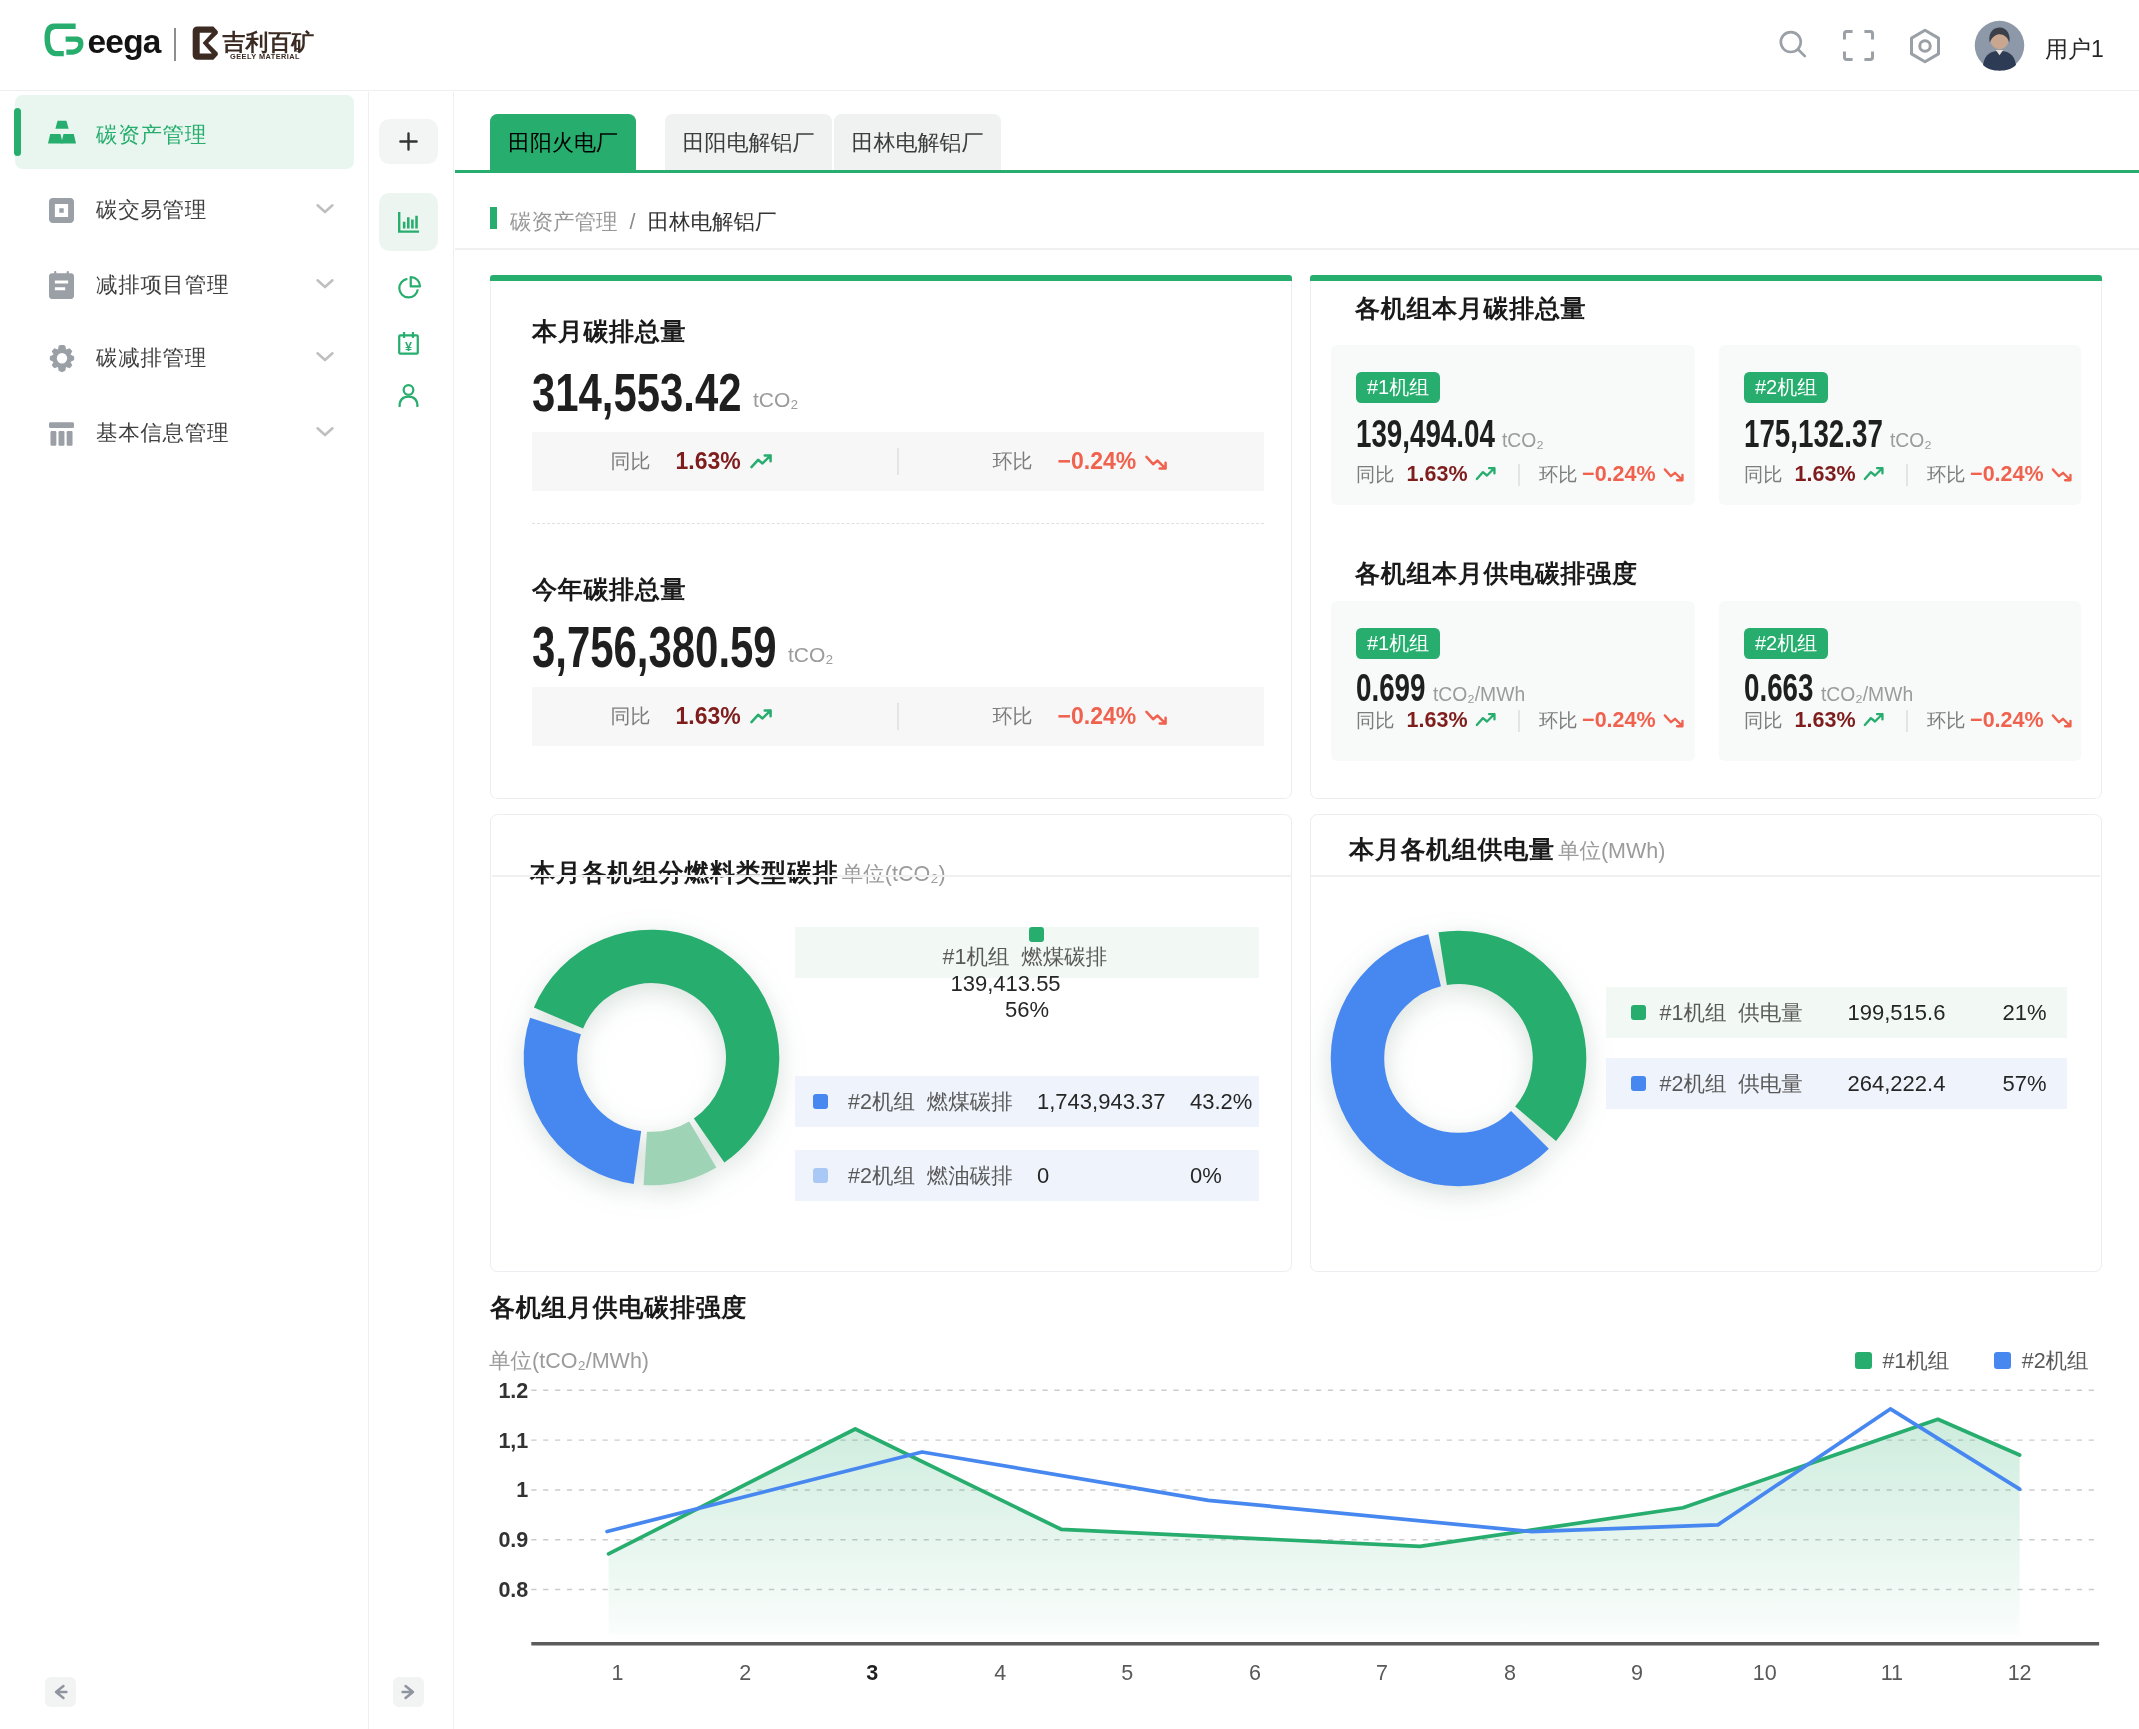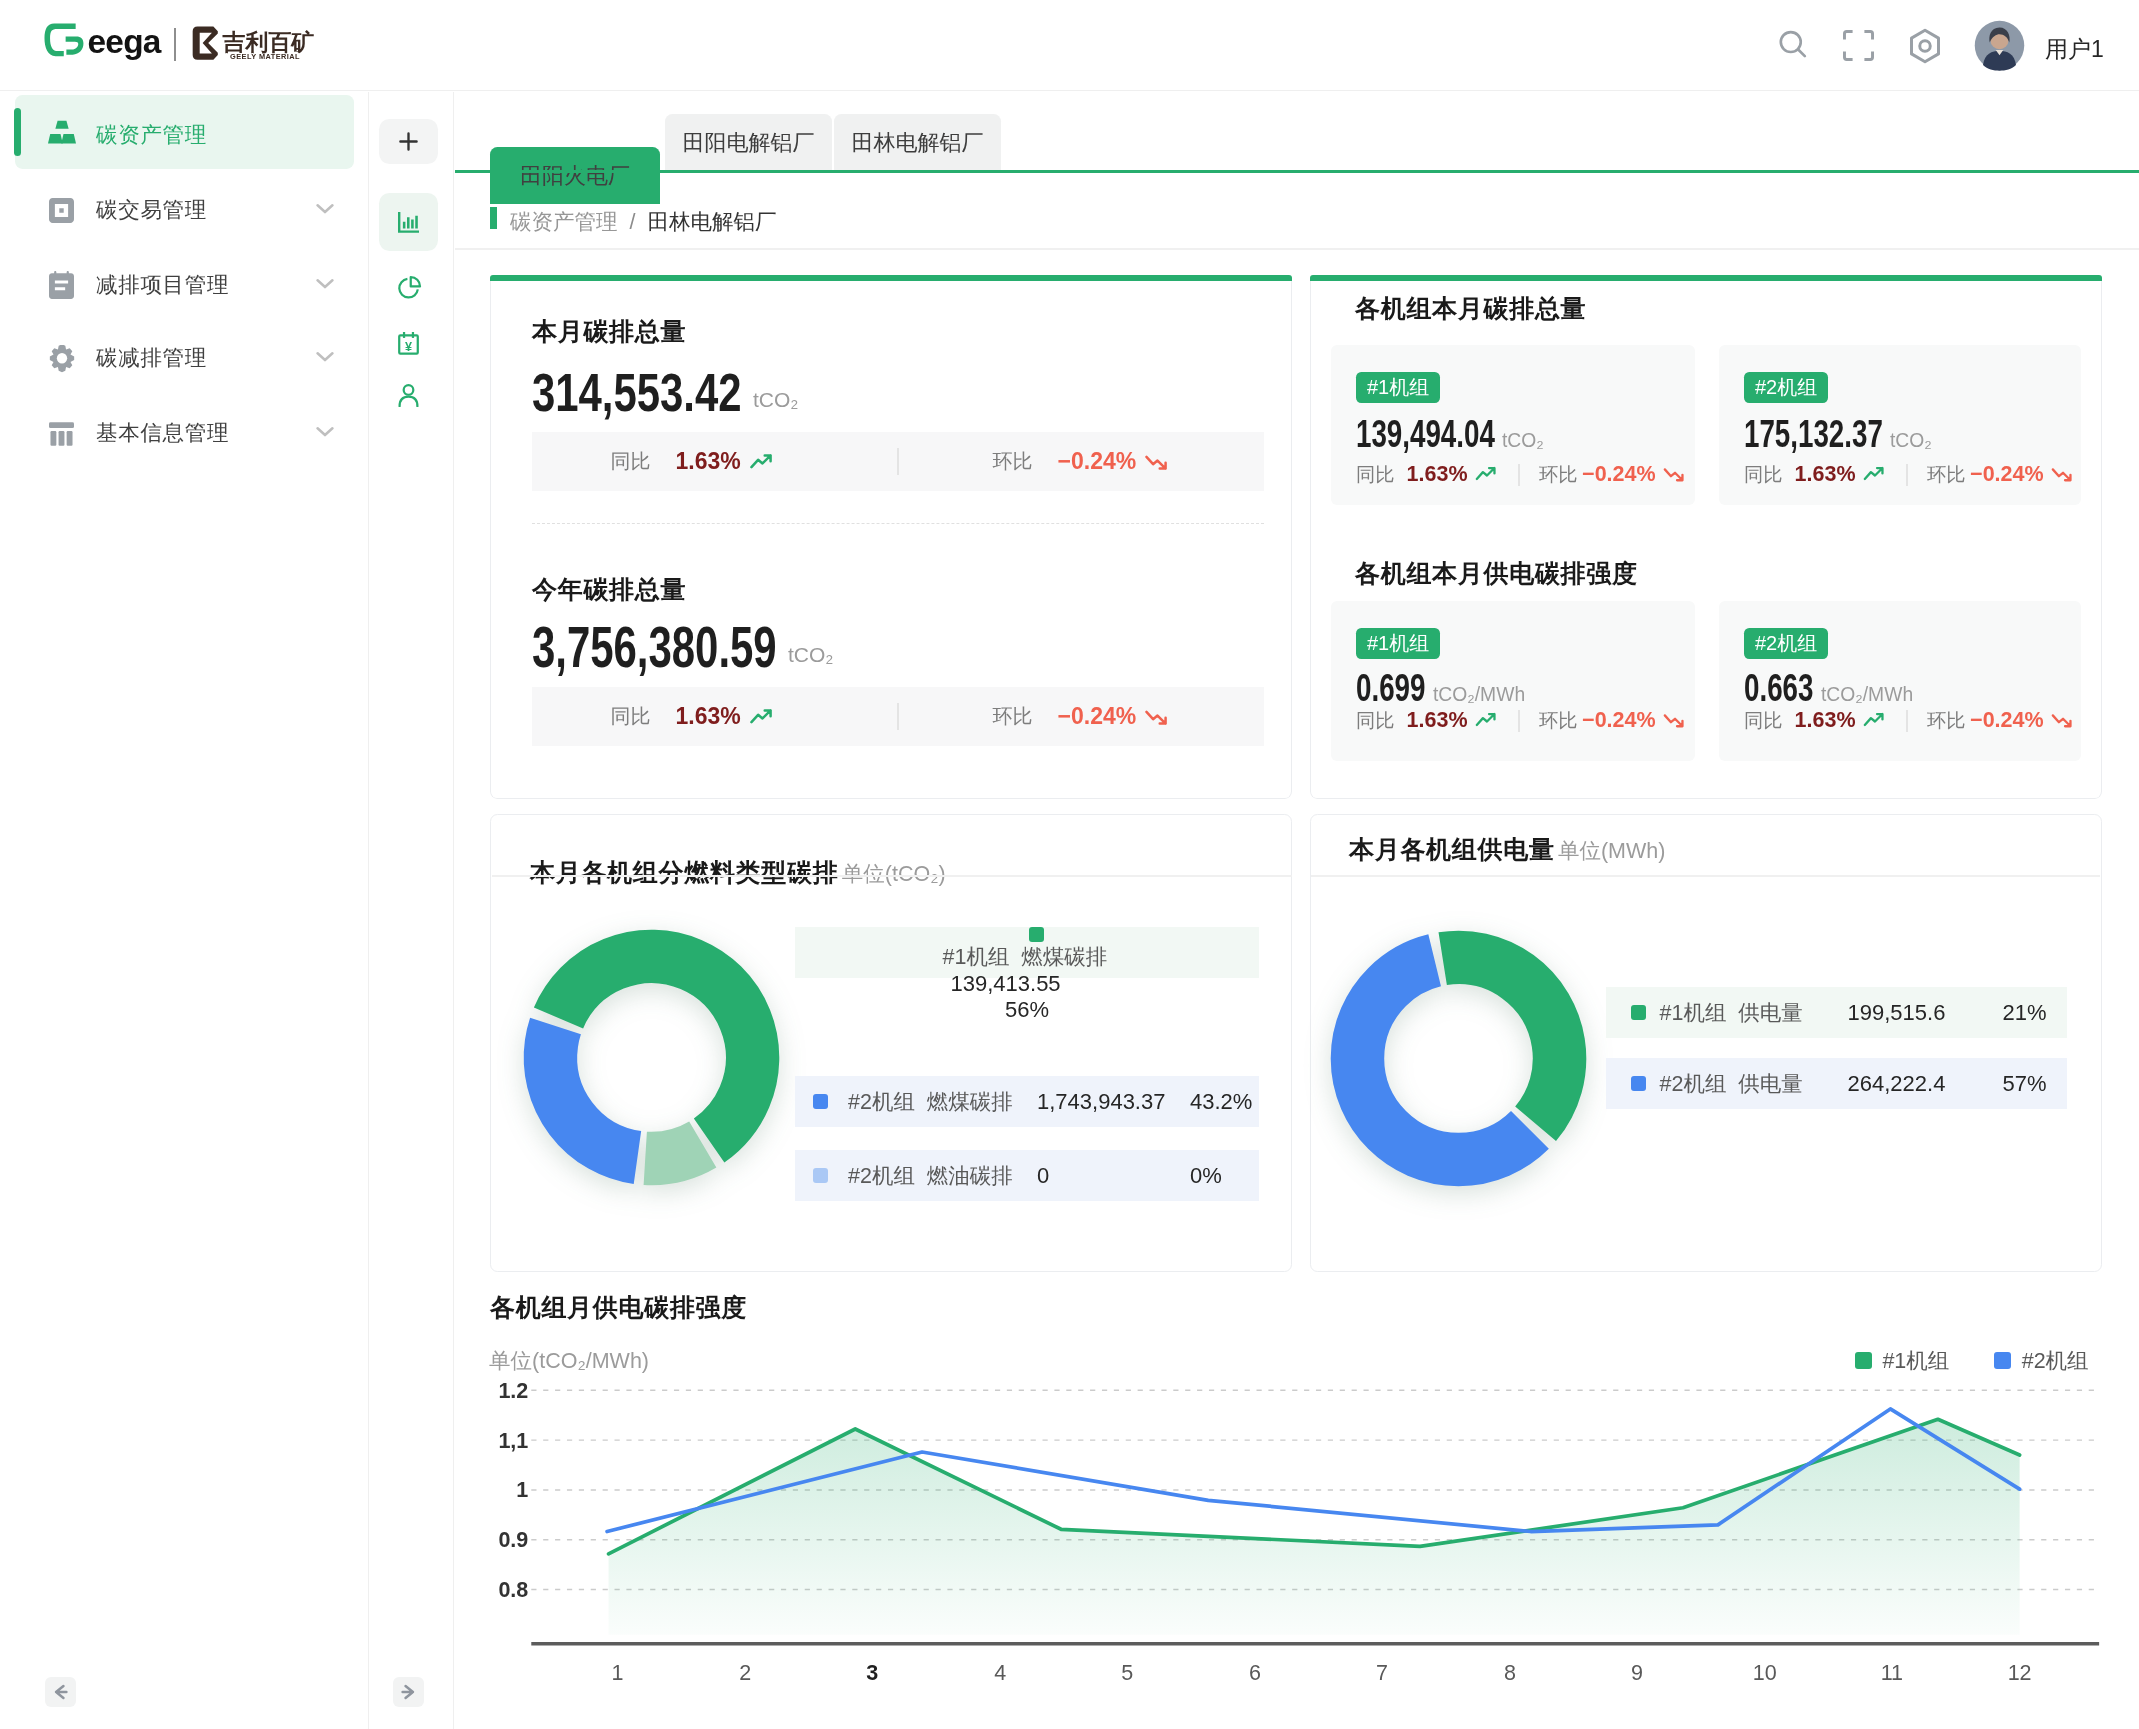--- a/index.html
+++ b/index.html
@@ -161,21 +161,21 @@
 </svg>
 <div class="abs" style="left:45px;top:1677px;width:31px;height:30px;background:#f2f3f3;border-radius:6px;"></div>
 <svg class="abs" style="left:45px;top:1677px;" width="31" height="30" viewBox="0 0 42 40">
       <path d="M25 12 L15 20 L25 28 M15 20 H29" stroke="#8f959e" stroke-width="3.4" fill="none" stroke-linecap="round" stroke-linejoin="round"></path>
     </svg>
 <div class="abs" style="left:393px;top:1677px;width:31px;height:30px;background:#f2f3f3;border-radius:6px;"></div>
 <svg class="abs" style="left:393px;top:1677px;" width="31" height="30" viewBox="0 0 42 40">
       <path d="M17 12 L27 20 L17 28 M27 20 H13" stroke="#8f959e" stroke-width="3.4" fill="none" stroke-linecap="round" stroke-linejoin="round"></path>
     </svg>
 
-<div class="tab" style="left:490px;width:170px;background:#27ad6e;color:#404040;margin-top:33px;">田阳火电厂</div>
+<div class="tab" style="left:490px;width:146px;background:#27ad6e;color:#000000;">田阳火电厂</div>
 <div class="tab" style="left:665px;width:167px;background:#f0f1f1;color:#3d3d3d;">田阳电解铝厂</div>
 <div class="tab" style="left:834px;width:167px;background:#f0f1f1;color:#3d3d3d;">田林电解铝厂</div>
 <div class="abs" style="left:455px;top:170px;width:1685px;height:3px;background:#27ad6e;"></div>
 
 <div class="abs" style="left:490px;top:207px;width:6.7px;height:22px;background:#27ad6e;"></div>
 <div class="abs" style="left:510px;top:207px;font-size:21.5px;color:#979797;">碳资产管理&nbsp;&nbsp;<span style="color:#8c8c8c;">/</span>&nbsp;&nbsp;<span style="color:#333;">田林电解铝厂</span></div>
 <div class="abs" style="left:455px;top:248px;width:1685px;height:1.5px;background:#f0f0f0;"></div>
 
 <div class="abs cardtop" style="left:490px;top:275px;width:802px;"></div>
 <div class="card" style="left:490px;top:281px;width:802px;height:518px;"></div>

